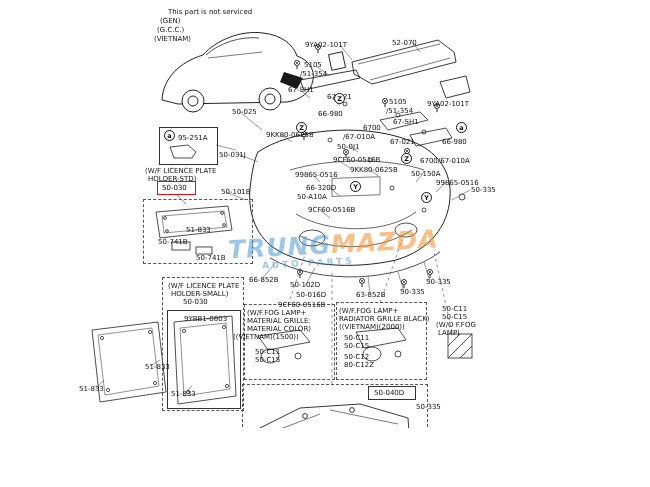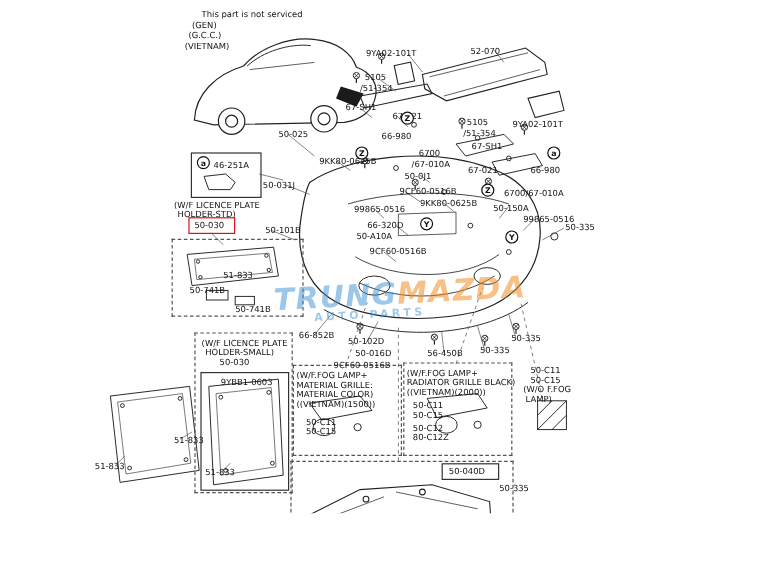--- a/index.html
+++ b/index.html
@@ -207,65 +207,65 @@
   <span class="lbl" style="left:305px;top:41px">9YA02-101T</span>
   <span class="lbl" style="left:392px;top:39px">52-070</span>
   <span class="lbl" style="left:304px;top:61px">5105</span>
   <span class="lbl" style="left:300px;top:70px">/51-354</span>
   <span class="lbl" style="left:288px;top:86px">67-SH1</span>
   <span class="lbl" style="left:327px;top:93px">67-021</span>
   <span class="lbl" style="left:389px;top:98px">5105</span>
   <span class="lbl" style="left:386px;top:107px">/51-354</span>
   <span class="lbl" style="left:427px;top:100px">9YA02-101T</span>
   <span class="lbl" style="left:318px;top:110px">66-980</span>
-  <span class="lbl" style="left:349px;top:124px">6700</span>
+  <span class="lbl" style="left:363px;top:124px">6700</span>
   <span class="lbl" style="left:343px;top:133px">/67-010A</span>
   <span class="lbl" style="left:393px;top:118px">67-SH1</span>
   <span class="lbl" style="left:390px;top:138px">67-021</span>
   <span class="lbl" style="left:442px;top:138px">66-980</span>
   <span class="lbl" style="left:266px;top:131px">9KK80-0625B</span>
   <span class="lbl" style="left:337px;top:143px">50-0J1</span>
   <span class="lbl" style="left:333px;top:156px">9CF60-0516B</span>
   <span class="lbl" style="left:420px;top:157px">6700/67-010A</span>
   <span class="lbl" style="left:350px;top:166px">9KK80-0625B</span>
   <span class="lbl" style="left:411px;top:170px">50-150A</span>
   <span class="lbl" style="left:295px;top:171px">99865-0516</span>
   <span class="lbl" style="left:436px;top:179px">99865-0516</span>
   <span class="lbl" style="left:306px;top:184px">66-320D</span>
   <span class="lbl" style="left:471px;top:186px">50-335</span>
   <span class="lbl" style="left:297px;top:193px">50-A10A</span>
   <span class="lbl" style="left:308px;top:206px">9CF60-0516B</span>
   <span class="lbl" style="left:232px;top:108px">50-025</span>
-  <span class="lbl" style="left:178px;top:134px">46-251A</span>
+  <span class="lbl" style="left:178px;top:134px">95-251A</span>
   <span class="lbl" style="left:219px;top:151px">50-031J</span>
   <span class="lbl" style="left:145px;top:167px">(W/F LICENCE PLATE</span>
   <span class="lbl" style="left:148px;top:175px">HOLDER-STD)</span>
   <span class="lbl" style="left:162px;top:184px">50-030</span>
   <span class="lbl" style="left:221px;top:188px">50-101B</span>
   <span class="lbl" style="left:186px;top:226px">51-833</span>
   <span class="lbl" style="left:158px;top:238px">50-741B</span>
   <span class="lbl" style="left:196px;top:254px">50-741B</span>
   <span class="lbl" style="left:168px;top:282px">(W/F LICENCE PLATE</span>
   <span class="lbl" style="left:171px;top:290px">HOLDER-SMALL)</span>
   <span class="lbl" style="left:183px;top:298px">50-030</span>
   <span class="lbl" style="left:184px;top:315px">9YBB1-0603</span>
   <span class="lbl" style="left:145px;top:363px">51-833</span>
   <span class="lbl" style="left:79px;top:385px">51-833</span>
   <span class="lbl" style="left:171px;top:390px">51-833</span>
   <span class="lbl" style="left:249px;top:276px">66-852B</span>
   <span class="lbl" style="left:290px;top:281px">50-102D</span>
   <span class="lbl" style="left:296px;top:291px">50-016D</span>
   <span class="lbl" style="left:278px;top:301px">9CF60-0516B</span>
-  <span class="lbl" style="left:356px;top:291px">56-450B</span>
+  <span class="lbl" style="left:356px;top:291px">63-852B</span>
   <span class="lbl" style="left:400px;top:288px">50-335</span>
   <span class="lbl" style="left:426px;top:278px">50-335</span>
   <span class="lbl" style="left:247px;top:309px">(W/F.FOG LAMP+</span>
   <span class="lbl" style="left:247px;top:317px">MATERIAL GRILLE:</span>
   <span class="lbl" style="left:247px;top:325px">MATERIAL COLOR)</span>
-  <span class="lbl" style="left:247px;top:333px">((VIETNAM)(1500))</span>
+  <span class="lbl" style="left:233px;top:333px">((VIETNAM)(1500))</span>
   <span class="lbl" style="left:255px;top:348px">50-C11</span>
   <span class="lbl" style="left:255px;top:356px">50-C15</span>
   <span class="lbl" style="left:339px;top:307px">(W/F.FOG LAMP+</span>
   <span class="lbl" style="left:339px;top:315px">RADIATOR GRILLE BLACK)</span>
   <span class="lbl" style="left:339px;top:323px">((VIETNAM)(2000))</span>
   <span class="lbl" style="left:344px;top:334px">50-C11</span>
   <span class="lbl" style="left:344px;top:342px">50-C15</span>
   <span class="lbl" style="left:344px;top:353px">50-C12</span>
   <span class="lbl" style="left:344px;top:361px">80-C12Z</span>
   <span class="lbl" style="left:442px;top:305px">50-C11</span>

